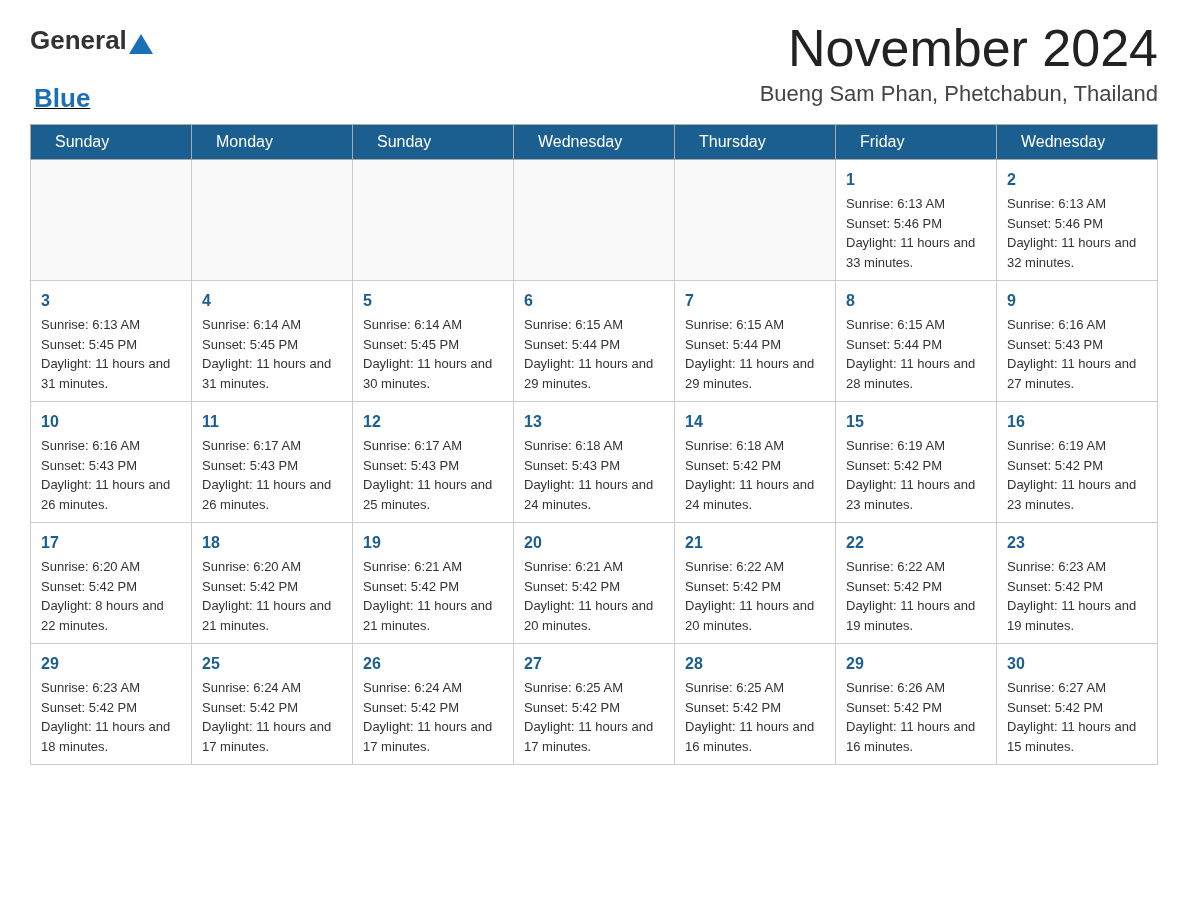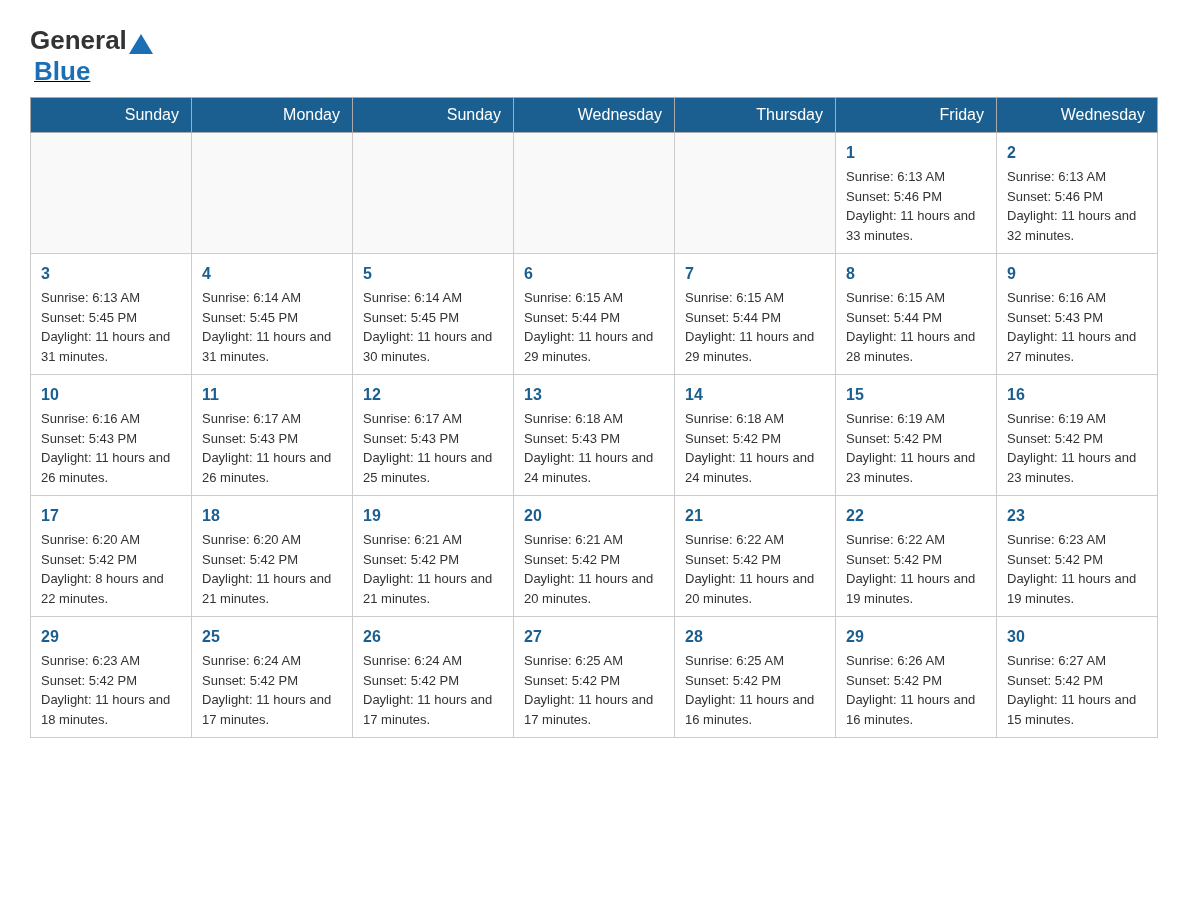--- a/index.html
+++ b/index.html
@@ -14,20 +14,21 @@
       display: flex;
       align-items: flex-start;
       justify-content: space-between;
       margin-bottom: 10px;
     }
     .logo {
       display: flex;
       flex-direction: column;
       align-items: flex-start;
       padding-top: 5px;
+      gap: 27px;
     }
     .logo-text {
       display: flex;
       align-items: center;
       font-size: 26px;
       font-weight: bold;
       color: #333;
     }
     .logo-general { color: #333; }
     .logo-triangle {
@@ -63,22 +64,22 @@
       width: 100%;
       border-collapse: collapse;
       margin-top: 10px;
       border: 1px solid #aaa;
     }
     .calendar-table thead tr th {
       background-color: #1a5f8f;
       color: #fff;
       font-size: 16px;
       font-weight: normal;
-      padding: 8px 12px;
-      text-align: right;
+      padding: 8px 24px;
+      text-align: left;
       border: 1px solid #aaa;
     }
     .calendar-table tbody tr td {
       vertical-align: top;
       padding: 8px 10px;
       border: 1px solid #ccc;
       width: 14.28%;
       min-height: 90px;
       font-size: 13px;
       color: #333;
@@ -107,20 +108,24 @@
 
 <div class="header-section">
   <div class="logo">
     <div class="logo-text">
       <span class="logo-general">General</span>
       <span class="logo-triangle"></span>
     </div>
     <div style="margin-left:4px;text-decoration:underline;">
       <span class="logo-blue">Blue</span>
     </div>
+  </div>
+  <div class="title-section">
+    <div class="month-title">November 2024</div>
+    <div class="subtitle">Bueng Sam Phan, Phetchabun, Thailand</div>
   </div>
 </div>
 
 <table class="calendar-table">
   <thead>
     <tr>
       <th>Sunday</th>
       <th>Monday</th>
       <th>Sunday</th>
       <th>Wednesday</th>

